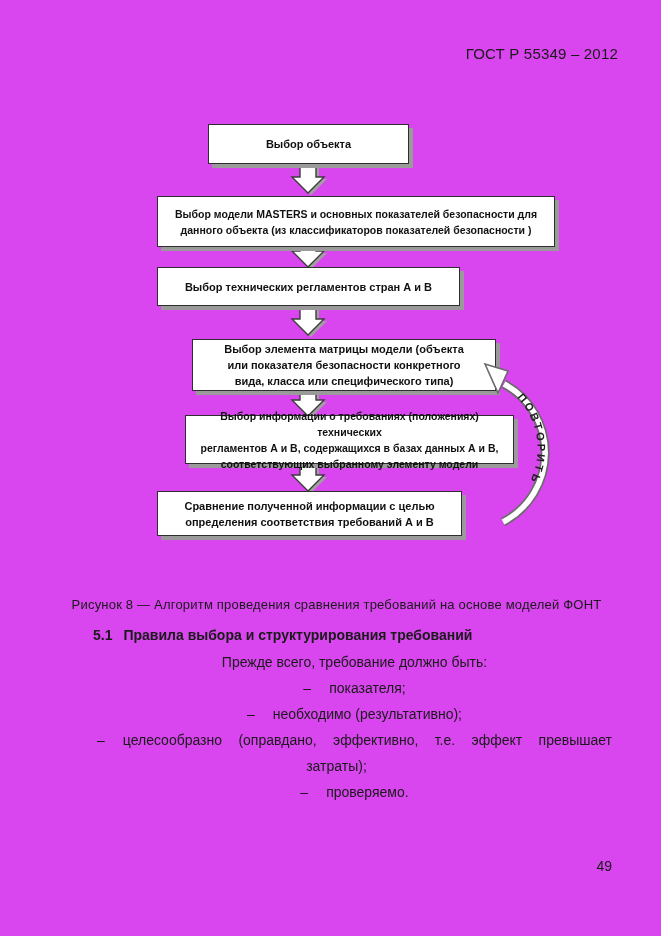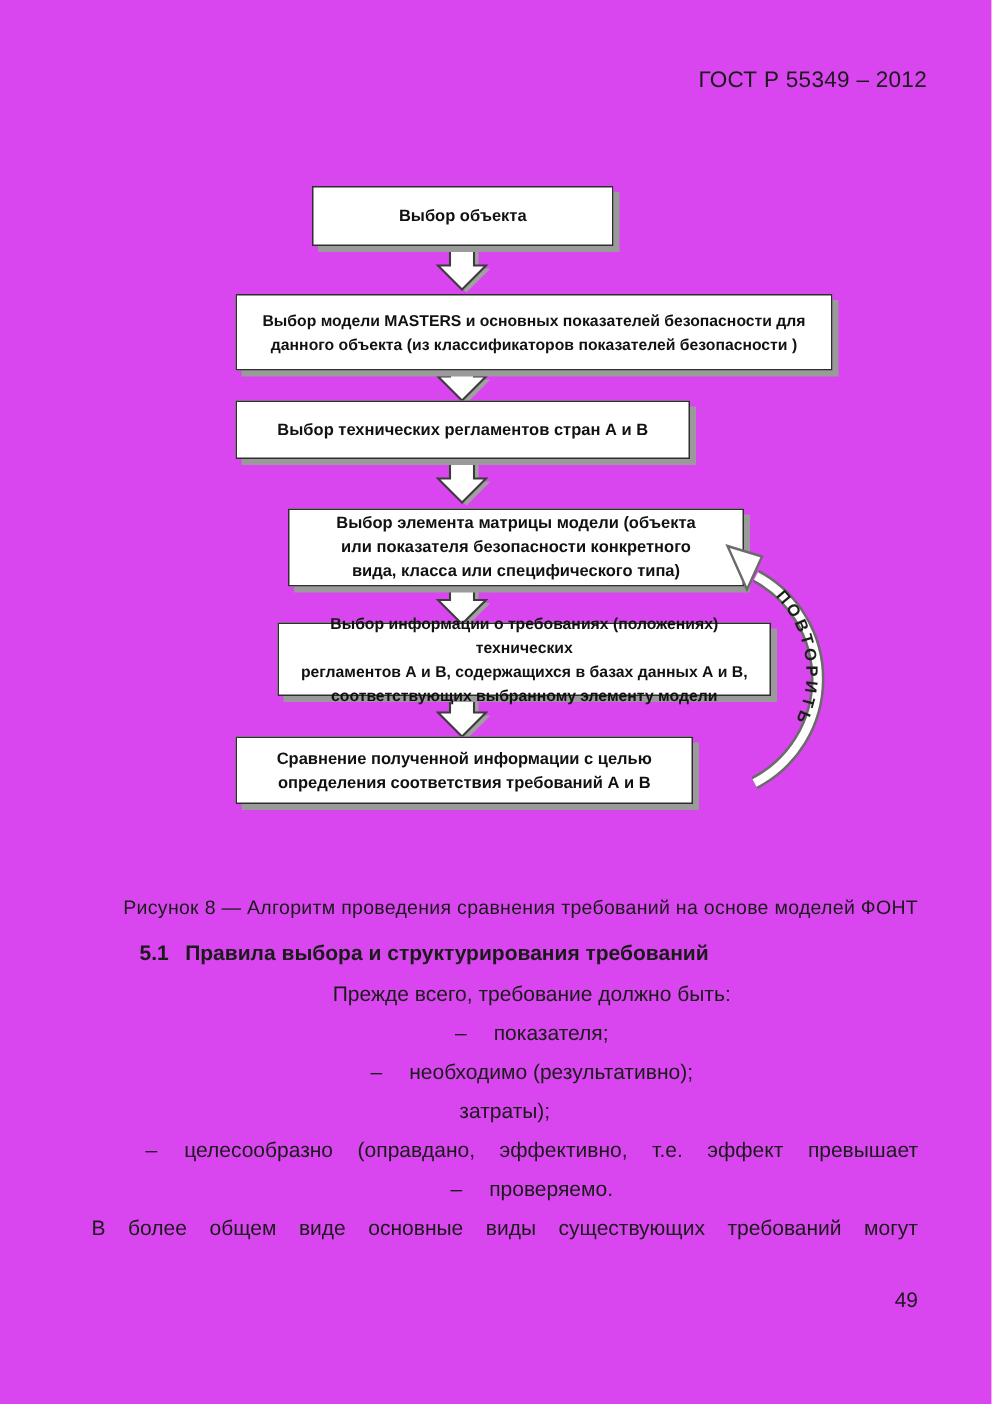--- a/index.html
+++ b/index.html
@@ -30,21 +30,21 @@
   .arrow .sh{fill:#a0a0a0;}
   .arrow .bd{fill:#fff;stroke:#3c3c3c;stroke-width:1.4;}
   .repeat-arc{position:absolute;left:477px;top:346px;width:92px;height:186px;}
   .band-outer{fill:none;stroke:#6b6b6b;stroke-width:9;}
   .band-inner{fill:none;stroke:#fff;stroke-width:5.6;}
   .arc-head{fill:#fff;stroke:#6b6b6b;stroke-width:1.6;stroke-linejoin:miter;}
   .arc-text{font-family:"Liberation Sans",sans-serif;font-size:11px;font-weight:bold;
     letter-spacing:2.5px;fill:#1d1d1d;}
   
   .caption{
-    position:absolute;left:61px;top:596px;width:551px;text-align:right;
+    position:absolute;left:61px;top:596px;width:551px;text-align:center;
     font-size:13px;letter-spacing:0.2px;line-height:17px;color:#1a1a1a;
   }
   .textcol{position:absolute;left:61px;top:621px;width:551px;font-size:14px;line-height:26px;}
   .heading{margin:0;padding-left:32px;font-size:14px;font-weight:bold;line-height:28px;}
   .secnum{margin-right:11px;}
   .para{margin:0;text-align:center;}
   .indent{text-indent:36px;}
   .li{text-indent:36px;}
   .gap{display:inline-block;width:18px;}
   .stretch{text-align:justify;text-align-last:justify;}
@@ -109,22 +109,21 @@
   <div class="textcol">
     <h2 class="heading"><span class="secnum">5.1</span><span>Правила выбора и структурирования требований</span></h2>
 
     <p class="para indent">Прежде всего, требование должно быть:</p>
 
 
     <p class="para li"><span class="dash">–</span><span class="gap"></span><span>показателя;</span></p>
 
     <p class="para li"><span class="dash">–</span><span class="gap"></span><span>необходимо (результативно);</span></p>
 
+    <p class="para li stretch"><span class="dash">–</span><span class="gap"></span><span>целесообразно (оправдано, эффективно, т.е. эффект превышает</span></p>
     <p class="para">затраты);</p>
-    <p class="para li stretch"><span class="dash">–</span><span class="gap"></span><span>целесообразно (оправдано, эффективно, т.е. эффект превышает</span></p>
 
     <p class="para li"><span class="dash">–</span><span class="gap"></span><span>проверяемо.</span></p>
 
-    <p class="para stretch">В более общем виде основные виды существующих требований могут</p>
   </div>
 
   <div class="pagenum">49</div>
 </div>
 
 </body></html>

